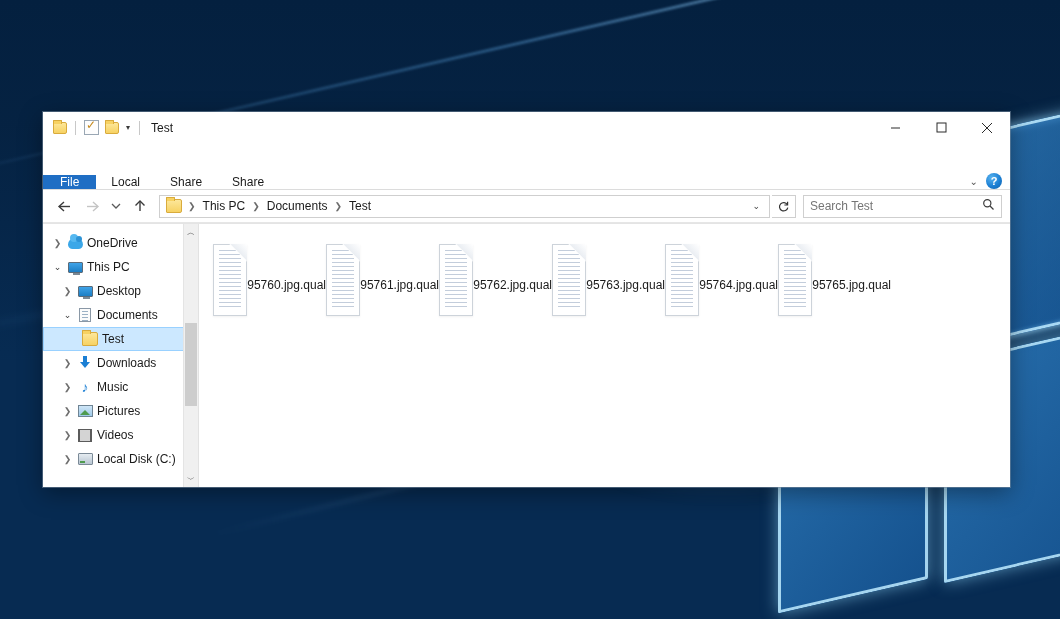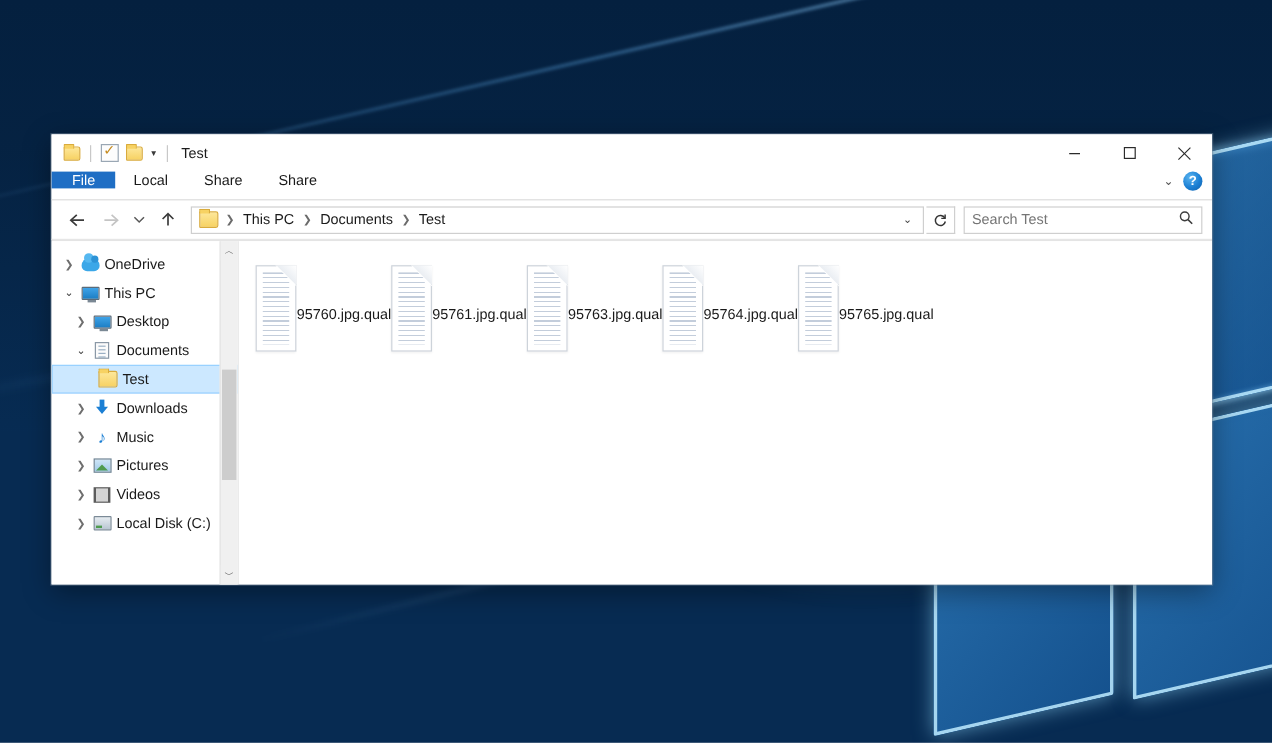--- a/index.html
+++ b/index.html
@@ -173,23 +173,24 @@
     color: #2b2b2b;
   }
   .win-btn svg { display: block; }
 
   
   .ribbon {
     height: 24px;
     background: #ffffff;
     border-bottom: 1px solid #dcdcdc;
     display: flex;
-    align-items: flex-start;
+    align-items: flex-end;
     flex: none;
     position: relative;
+    margin-top: 23px;
   }
   .tab-file {
     background: #1f6ec4;
     color: #ffffff;
     padding: 0 17px;
     display: flex; align-items: center;
     font-size: 12px;
   }
   .tab {
     padding: 0 15px;
@@ -813,20 +814,28 @@
 
           <div class="file-item">
             <div class="file-ico">
               <div class="file-lines"></div>
               <div class="file-fold-mask"></div>
               <div class="file-fold-tri"></div>
             </div>
             <div class="file-name">95761.jpg.qual</div>
           </div>
 
+          <div class="file-item">
+            <div class="file-ico">
+              <div class="file-lines"></div>
+              <div class="file-fold-mask"></div>
+              <div class="file-fold-tri"></div>
+            </div>
+            <div class="file-name">95762.jpg.qual</div>
+          </div>
 
           <div class="file-item">
             <div class="file-ico">
               <div class="file-lines"></div>
               <div class="file-fold-mask"></div>
               <div class="file-fold-tri"></div>
             </div>
             <div class="file-name">95763.jpg.qual</div>
           </div>
 

